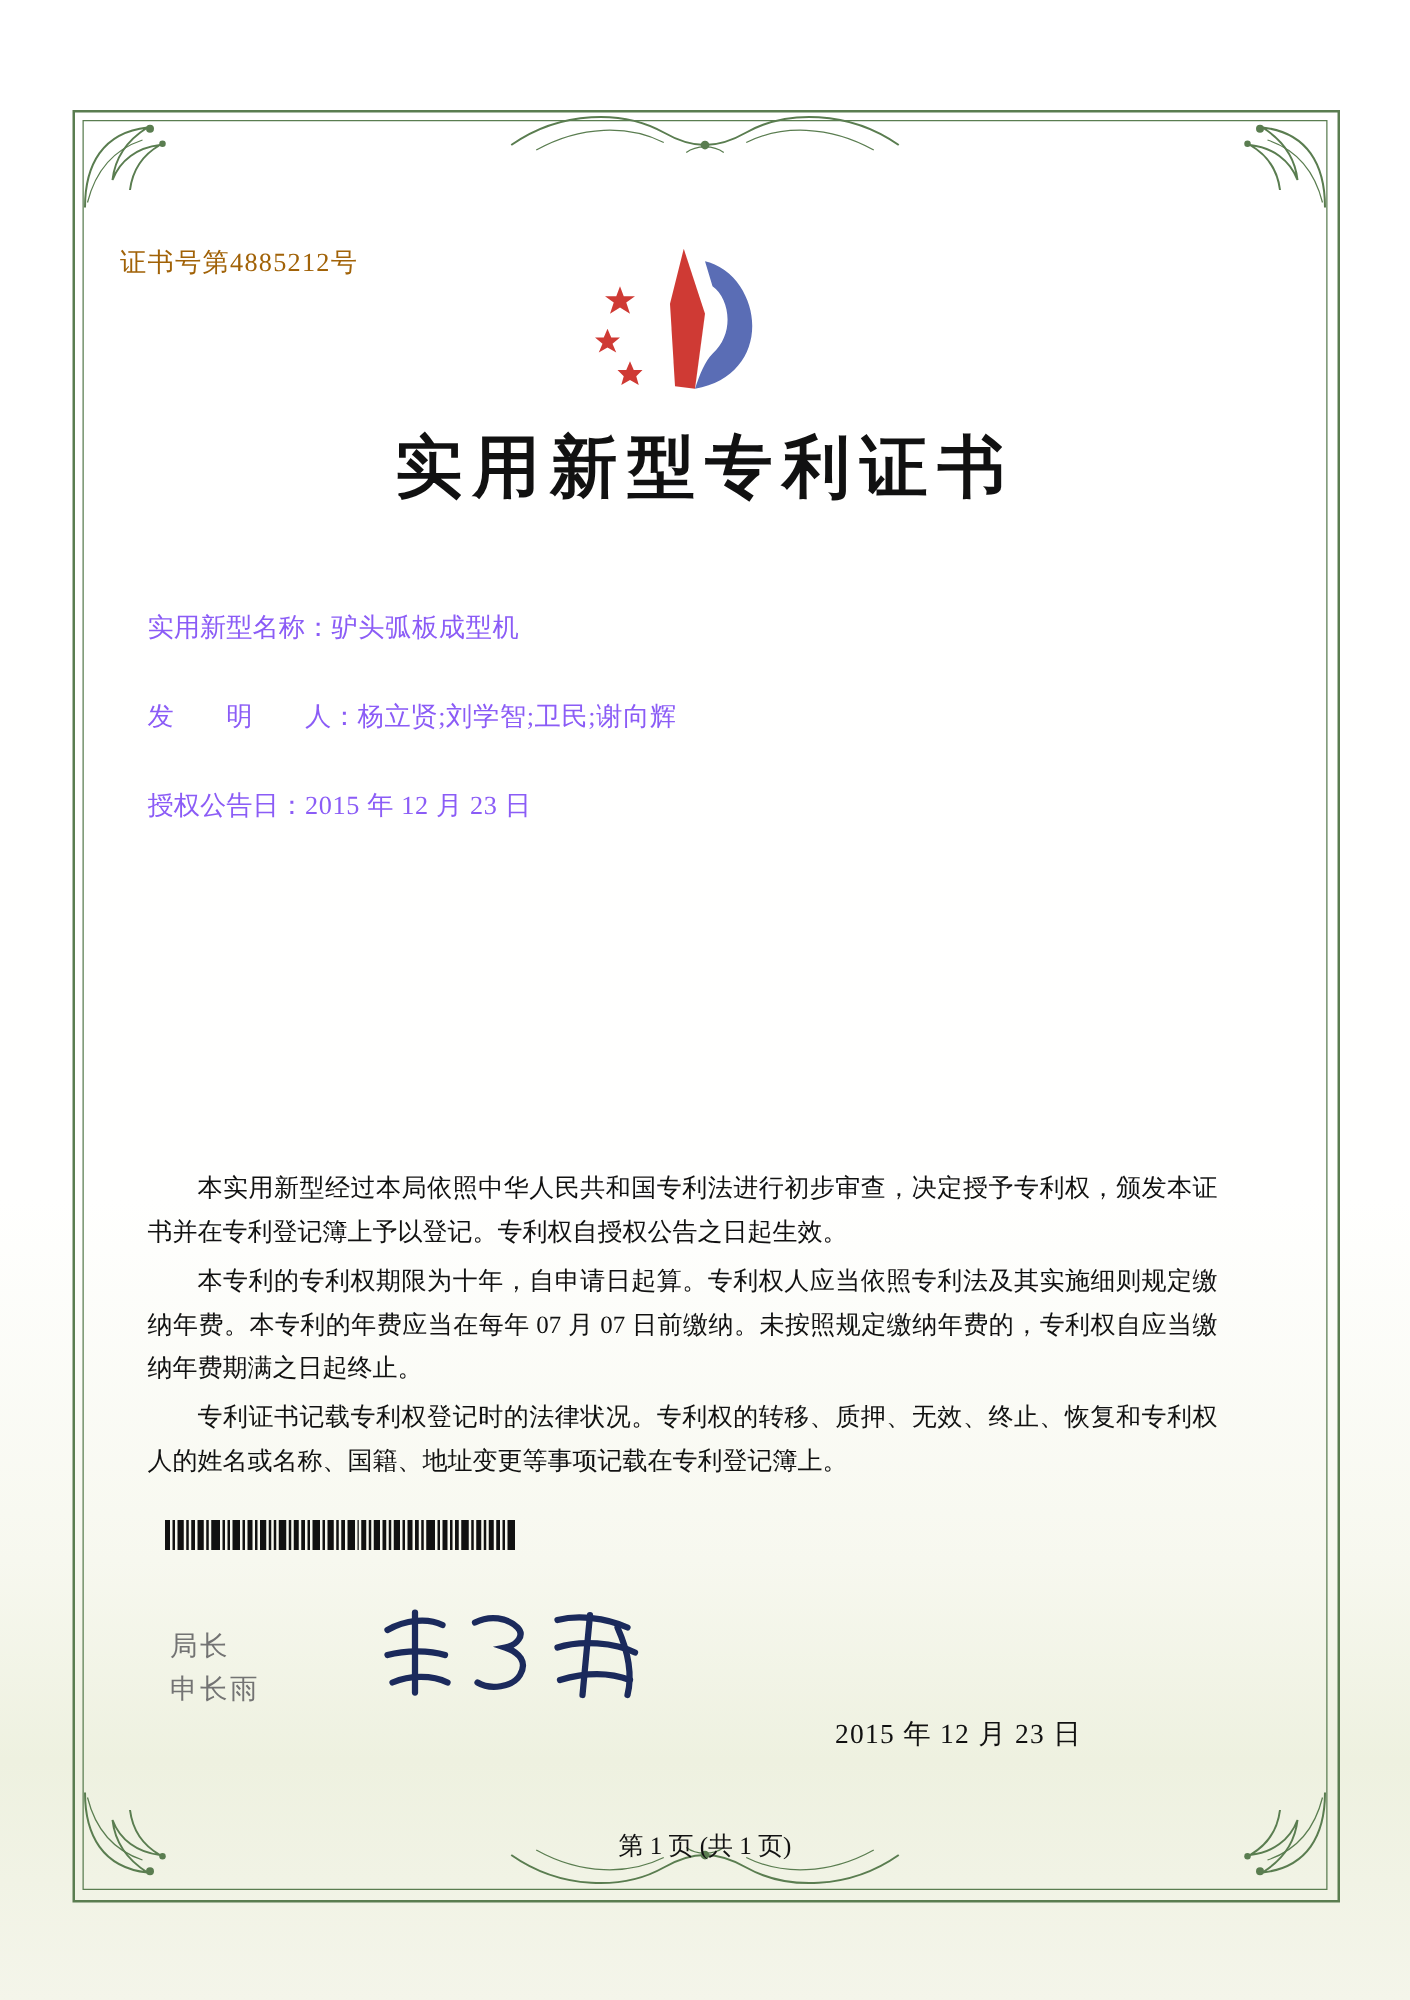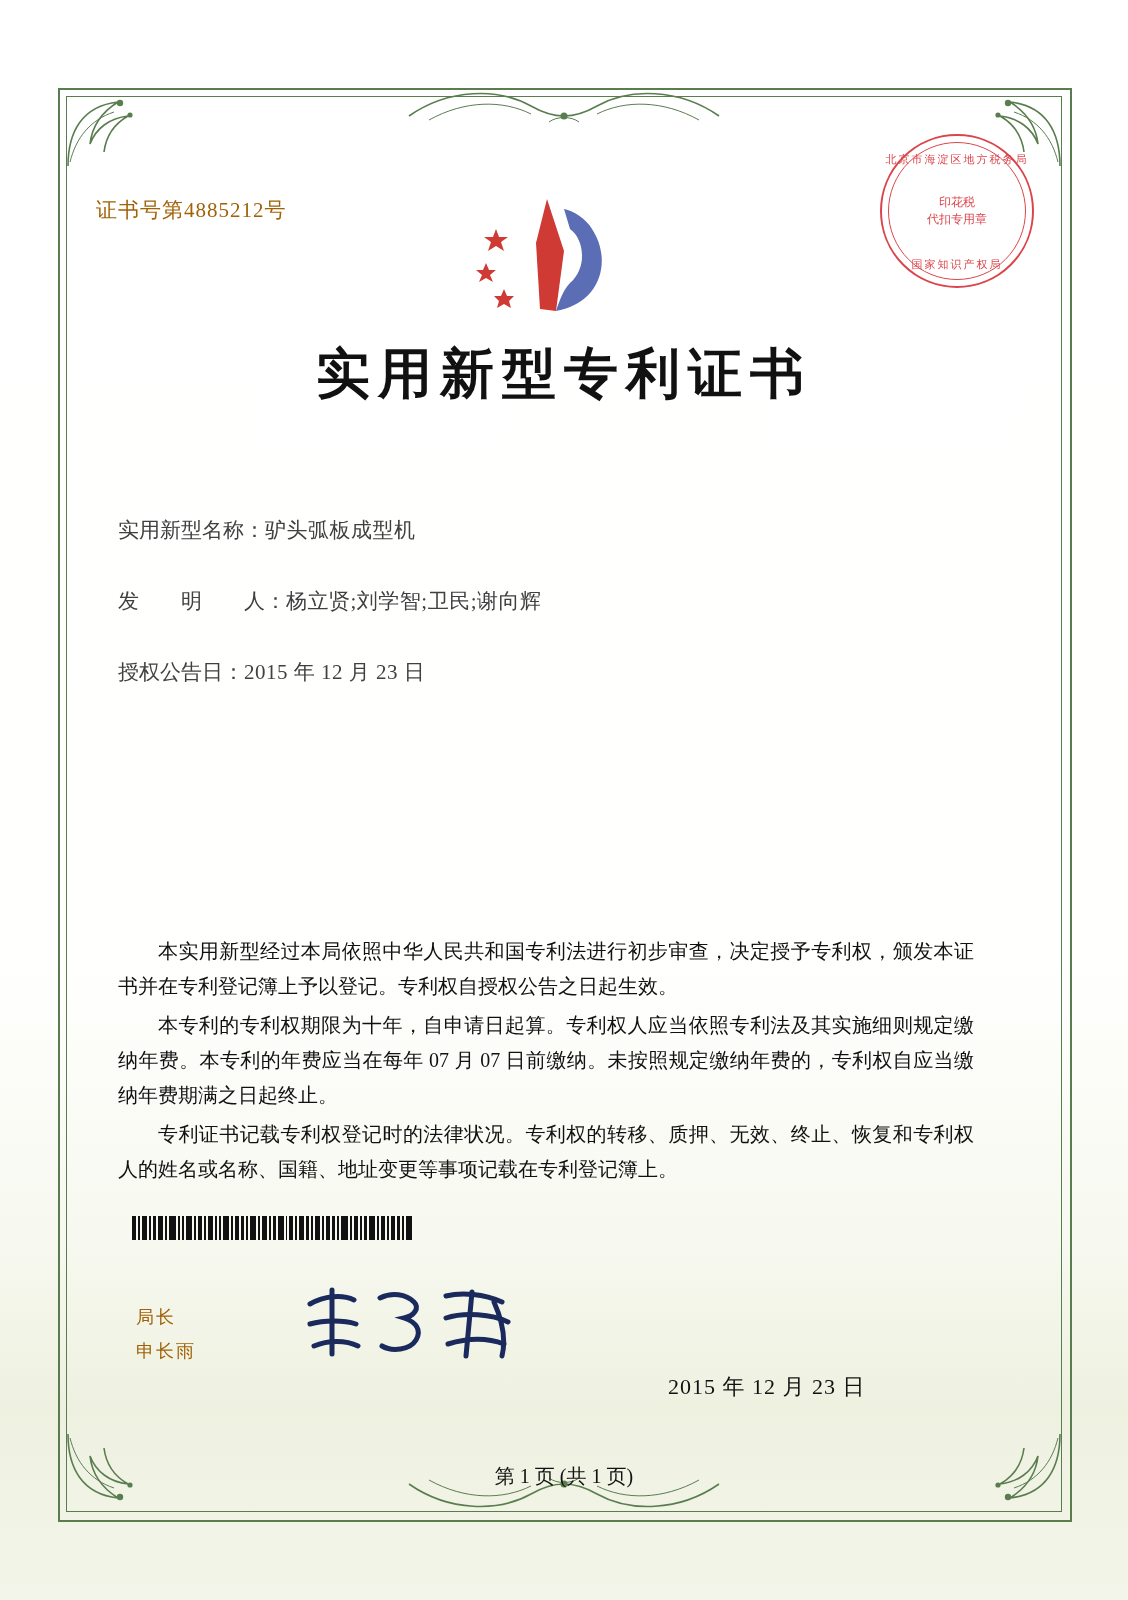--- a/index.html
+++ b/index.html
@@ -138,24 +138,23 @@
   }
 
   .fields {
     position: absolute;
     left: 118px;
     top: 488px;
     width: 860px;
   }
   .field {
     font-size: 21px;
-    color: #404040;
+    color: #8b5cf6;
     margin-bottom: 43px;
     white-space: nowrap;
-    margin-top: 28px;
   }
   .field .lbl { letter-spacing: 0px; }
   .field .val { letter-spacing: 0.5px; }
 
   .body-text {
     position: absolute;
     left: 118px;
     top: 934px;
     width: 856px;
     font-size: 20px;
@@ -177,22 +176,22 @@
   .barcode i {
     display: block;
     background: #111;
     margin-right: 2px;
   }
 
   .signature-block {
     position: absolute;
     left: 136px;
     top: 1300px;
-    font-size: 18px;
-    color: #a16207;
+    font-size: 22px;
+    color: #737373;
     line-height: 34px;
     letter-spacing: 2px;
   }
   .handwriting {
     position: absolute;
     left: 296px;
     top: 1278px;
     width: 250px;
     height: 90px;
     color: #1b2a5c;
@@ -318,29 +317,20 @@
       <path d="M95 14 L112 66 L104 126 L88 124 L84 58 Z" fill="#cf3a34"></path>
       <path d="M104 126 C150 118 160 74 140 44 C134 34 122 26 112 24 L118 44 C132 54 136 82 118 98 C112 104 108 114 104 126 Z" fill="#5a6db5"></path>
       <g fill="#cf3a34">
         <polygon points="44,44 47,52 56,52 49,57 52,66 44,61 36,66 39,57 32,52 41,52"></polygon>
         <polygon points="34,78 37,85 44,85 38,90 41,97 34,93 27,97 30,90 24,85 31,85"></polygon>
         <polygon points="52,104 55,111 62,111 57,116 59,123 52,119 45,123 47,116 42,111 49,111"></polygon>
       </g>
     </svg>
   </div>
 
-  <div class="stamp-small">
-    <div class="ring"></div>
-    <div class="arc-top">北京市海淀区地方税务局</div>
-    <div class="mid">
-      <div>印花税</div>
-      <div>代扣专用章</div>
-    </div>
-    <div class="arc-bottom">国家知识产权局</div>
-  </div>
 
   <div class="title">实用新型专利证书</div>
 
   <div class="fields">
     <div class="field">
       <span class="lbl">实用新型名称：</span><span class="val">驴头弧板成型机</span>
     </div>
     <div class="field">
       <span class="lbl">发　　明　　人：</span><span class="val">杨立贤;刘学智;卫民;谢向辉</span>
     </div>

